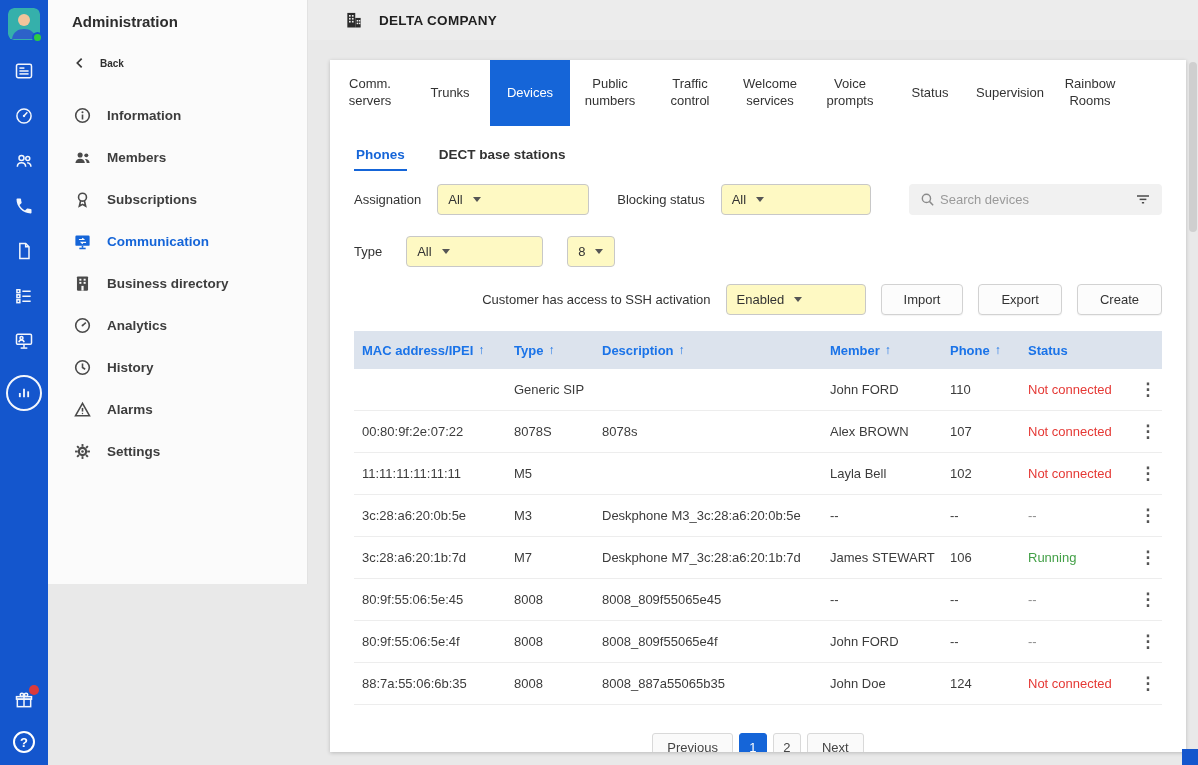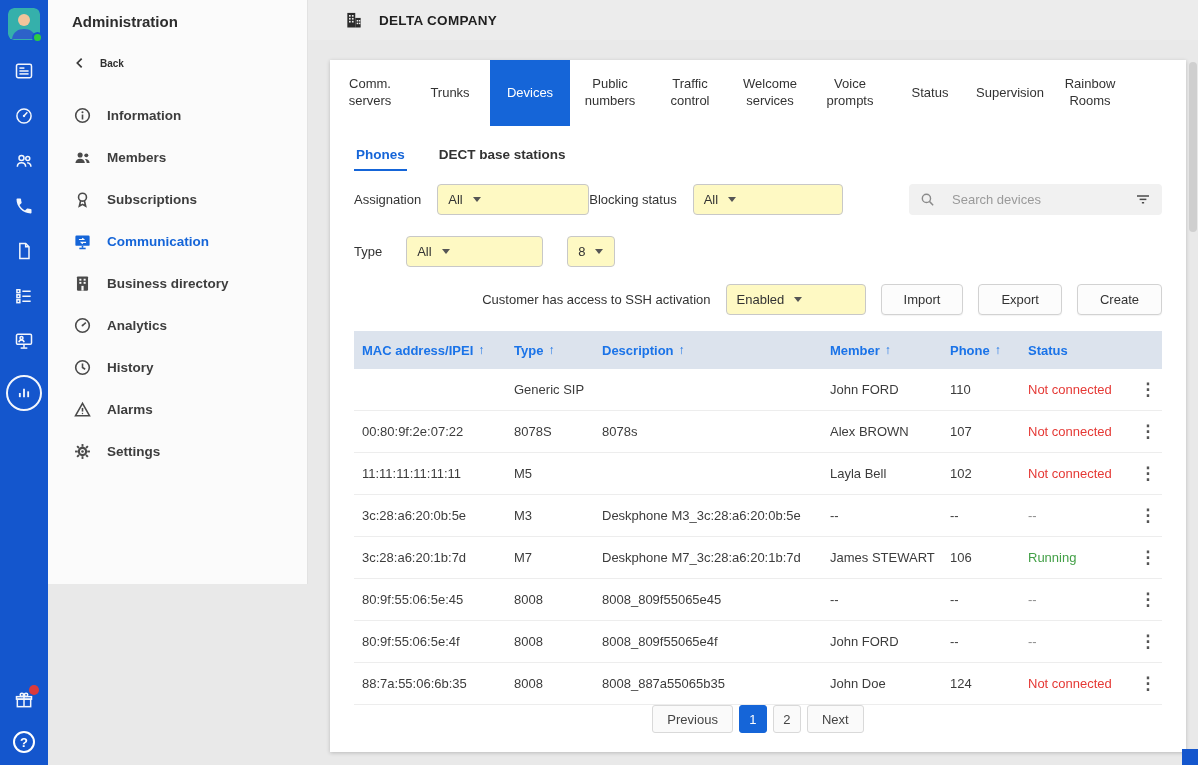--- a/index.html
+++ b/index.html
@@ -42,46 +42,46 @@
   .tab{flex:0 0 auto;width:80px;display:flex;align-items:center;justify-content:center;text-align:center;font-size:13px;color:#333;cursor:pointer;padding:0 5px;line-height:1.3}
   .tab.active{background:var(--accent);color:#fff}
 
   .subtabs{display:flex;gap:30px;margin:12px 16px 0 24px;height:36px;align-items:flex-start}
   .subtab{font-size:13.5px;font-weight:bold;color:#333;cursor:pointer;padding:9px 2px 7px;border-bottom:2px solid transparent}
   .subtab.active{color:var(--accent);border-bottom-color:var(--accent)}
 
   .frow{display:flex;align-items:center;margin:8px 24px 0;height:34px}
   .frow2{margin-top:18px}
   .flabel{font-size:13px;color:#333}
-  .ml16{margin-left:16px}.ml28{}.ml24{margin-left:24px}
+  .ml16{margin-left:16px}.ml28{margin-left:28px}.ml24{margin-left:24px}
   .select{height:31px;border:1px solid #c8c8c8;border-radius:4px;background:#fef9c3;display:flex;align-items:center;padding:0 10px;font-size:13px;color:#333;cursor:pointer}
   .caret{width:0;height:0;border-left:4.5px solid transparent;border-right:4.5px solid transparent;border-top:5px solid #555;margin-left:10px;flex:0 0 auto}
   .w152{width:152px}.w150{width:150px}.w137{width:137px}.w48{width:48px}.w140{width:140px}
-  .search{margin-left:auto;width:253px;height:31px;background:#f1f1f1;border-radius:4px;display:flex;align-items:center;padding:0 10px;gap:16px}
+  .search{margin-left:auto;width:253px;height:31px;background:#f1f1f1;border-radius:4px;display:flex;align-items:center;padding:0 10px;gap:4px}
   .search input{flex:1;min-width:0;border:none;background:transparent;outline:none;font-size:13px;color:#333;font-family:inherit}
   .search input::placeholder{color:#9a9a9a}
   .sicon{width:17px;height:17px;color:#8a8a8a;flex:0 0 auto}
   .ficon{width:18px;height:18px;color:#4a4a4a;flex:0 0 auto;cursor:pointer}
 
   .arow{display:flex;align-items:center;justify-content:flex-end;gap:15px;margin:16px 24px 0;height:31px}
   .ssh-label{font-size:13px;color:#333}
   .btn{height:31px;padding:0 22px;background:#fcfcfc;border:1px solid #d2d2d2;border-radius:4px;font-size:13px;color:#333;cursor:pointer;font-family:inherit;box-shadow:0 1px 1px rgba(0,0,0,.05)}
 
   .grid{display:grid;grid-template-columns:152px 88px 228px 120px 78px 104px 38px;align-items:center;margin:0 24px}
   .thead{margin-top:16px;height:38px;background:var(--thead)}
   .th{display:flex;align-items:center;gap:5px;font-size:13px;font-weight:bold;color:var(--link);padding-left:8px;cursor:pointer;white-space:nowrap;overflow:hidden}
   .sort{font-size:12px}
   .trow{height:42px;border-bottom:1px solid #ededed;font-size:13px;color:#3c3c3c}
   .td{padding-left:8px;white-space:nowrap;overflow:hidden}
   .status[data-state="error"]{color:var(--error)}
   .status[data-state="ok"]{color:var(--ok)}
   .status[data-state="none"]{color:#8d8d8d}
   .kebab{justify-self:end;width:28px;height:28px;border:none;background:none;font-size:17px;font-weight:bold;color:#555;cursor:pointer;font-family:inherit}
 
-  .pagination{display:flex;justify-content:center;align-items:flex-start;gap:6px;}
+  .pagination{display:flex;justify-content:center;align-items:flex-start;gap:6px;margin-top:28px}
   .pg{height:28px;border:1px solid #d9d9d9;background:#fafafa;font-size:13px;color:#444;border-radius:3px;cursor:pointer;padding:0 14px;font-family:inherit}
   .pg.num{min-width:28px;padding:0}
   .pg.active{background:var(--accent);color:#fff;border-color:var(--accent)}
 
   .vthumb{position:absolute;right:1px;top:62px;width:8px;height:170px;background:#cfcfcf;border-radius:4px;cursor:pointer}
   .scroll-corner{position:absolute;right:0;bottom:0;width:16px;height:16px;background:var(--rail)}
 </style>
 </head>
 <body>
 

